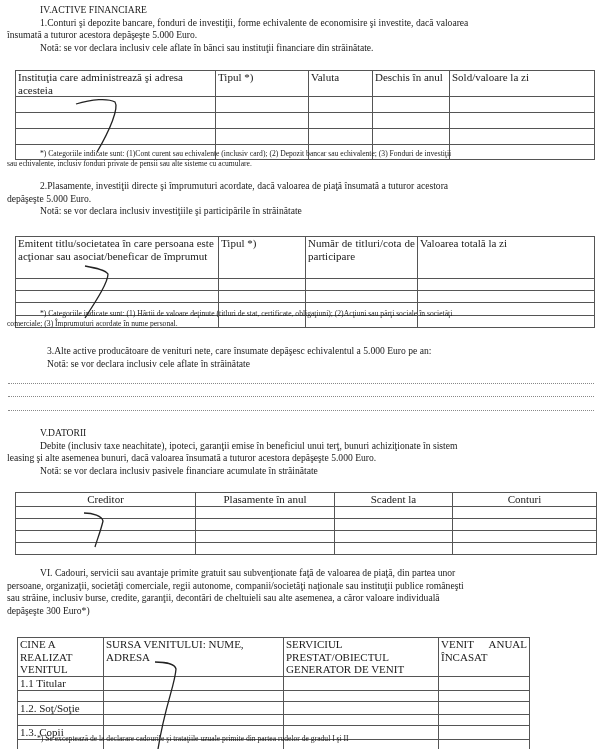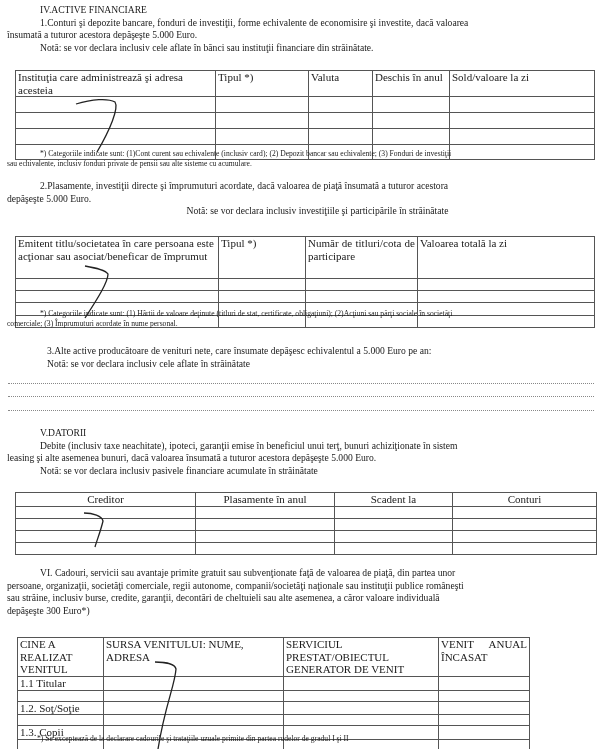--- a/index.html
+++ b/index.html
@@ -77,21 +77,21 @@
     </table>
 
   <div class="blk fn" style="top:149px;">
     <p class="t ind just">*) Categoriile indicate sunt: (1)Cont curent sau echivalente (inclusiv card); (2) Depozit bancar sau echivalente; (3) Fonduri de investiţii</p>
     <p class="t">sau echivalente, inclusiv fonduri private de pensii sau alte sisteme cu acumulare.</p>
   </div>
 
   <div class="blk" style="top:180px;">
     <p class="t just ind">2.Plasamente, investiţii directe şi împrumuturi acordate, dacă valoarea de piaţă însumată a tuturor acestora</p>
     <p class="t">depăşeşte 5.000 Euro.</p>
-    <p class="t" style="padding-left:33px;text-align:center;">Notă: se vor declara inclusiv investiţiile şi participările în străinătate</p>
+    <p class="t" style="padding-left:33px;">Notă: se vor declara inclusiv investiţiile şi participările în străinătate</p>
   </div>
 
   <table style="left:15px;top:236px;width:580px;">
     <colgroup>
         <col style="width:203px">
         <col style="width:87px">
         <col style="width:112px">
         <col>
       </colgroup>
     <tbody>

